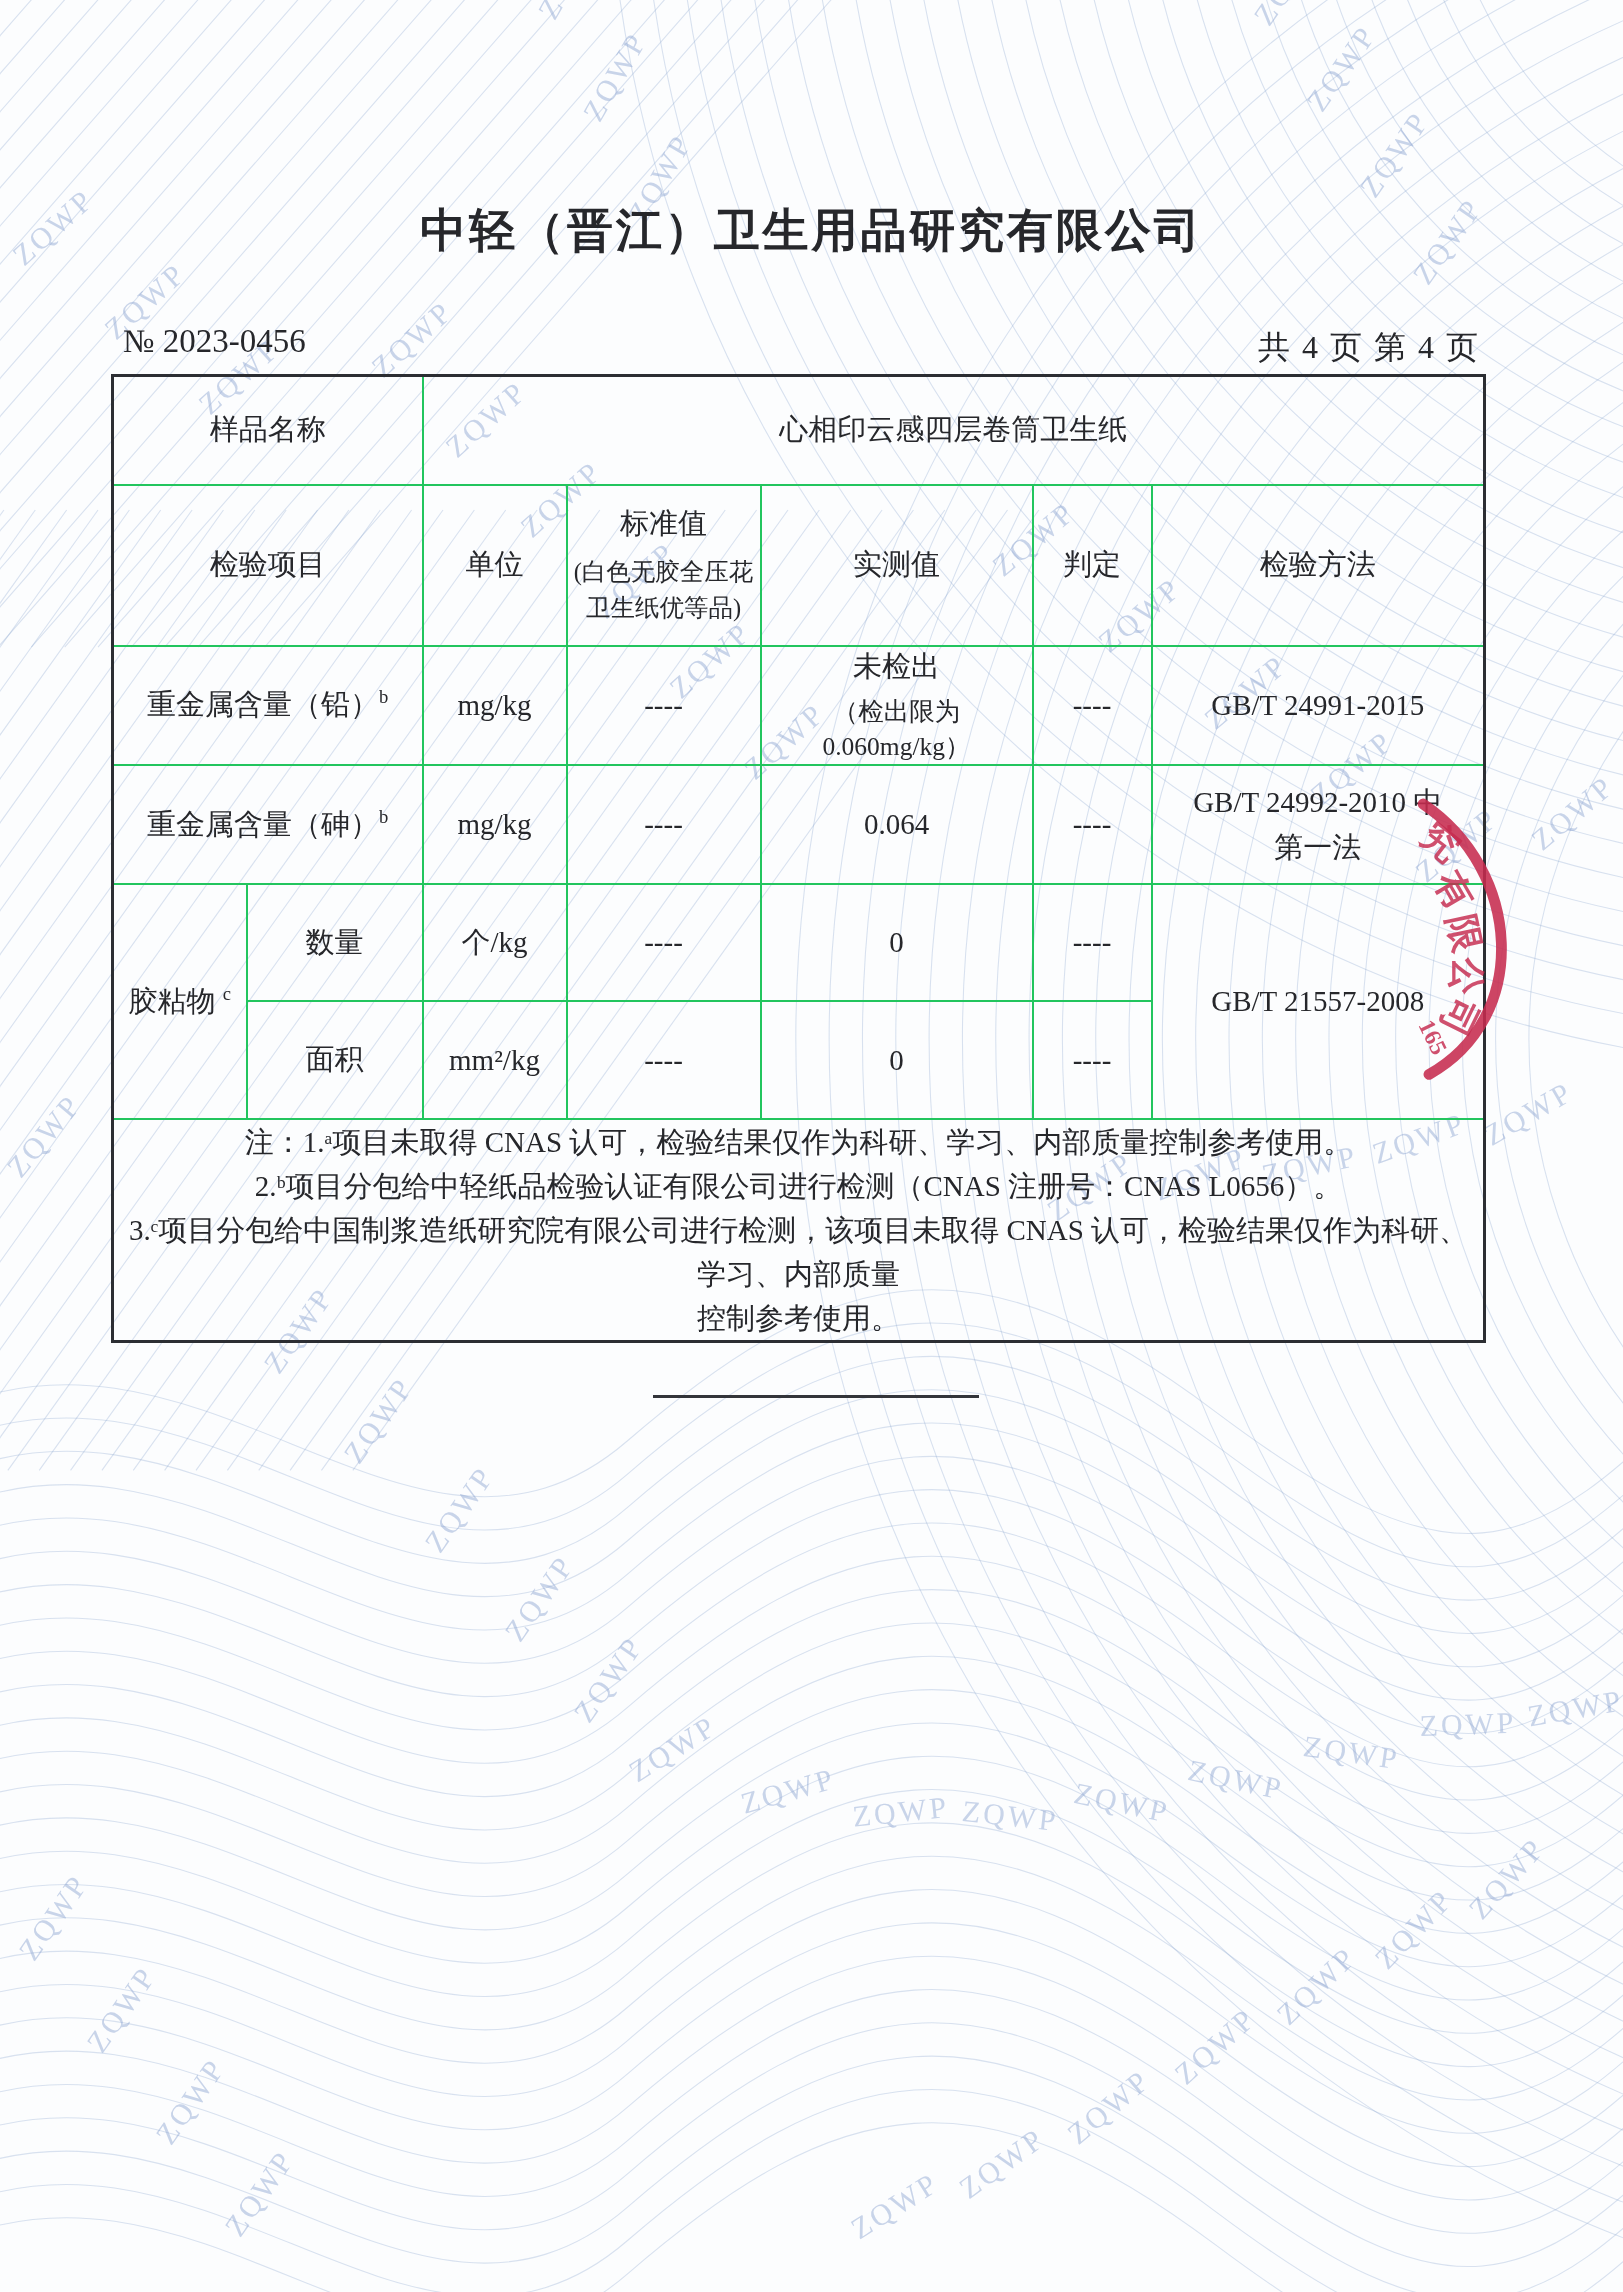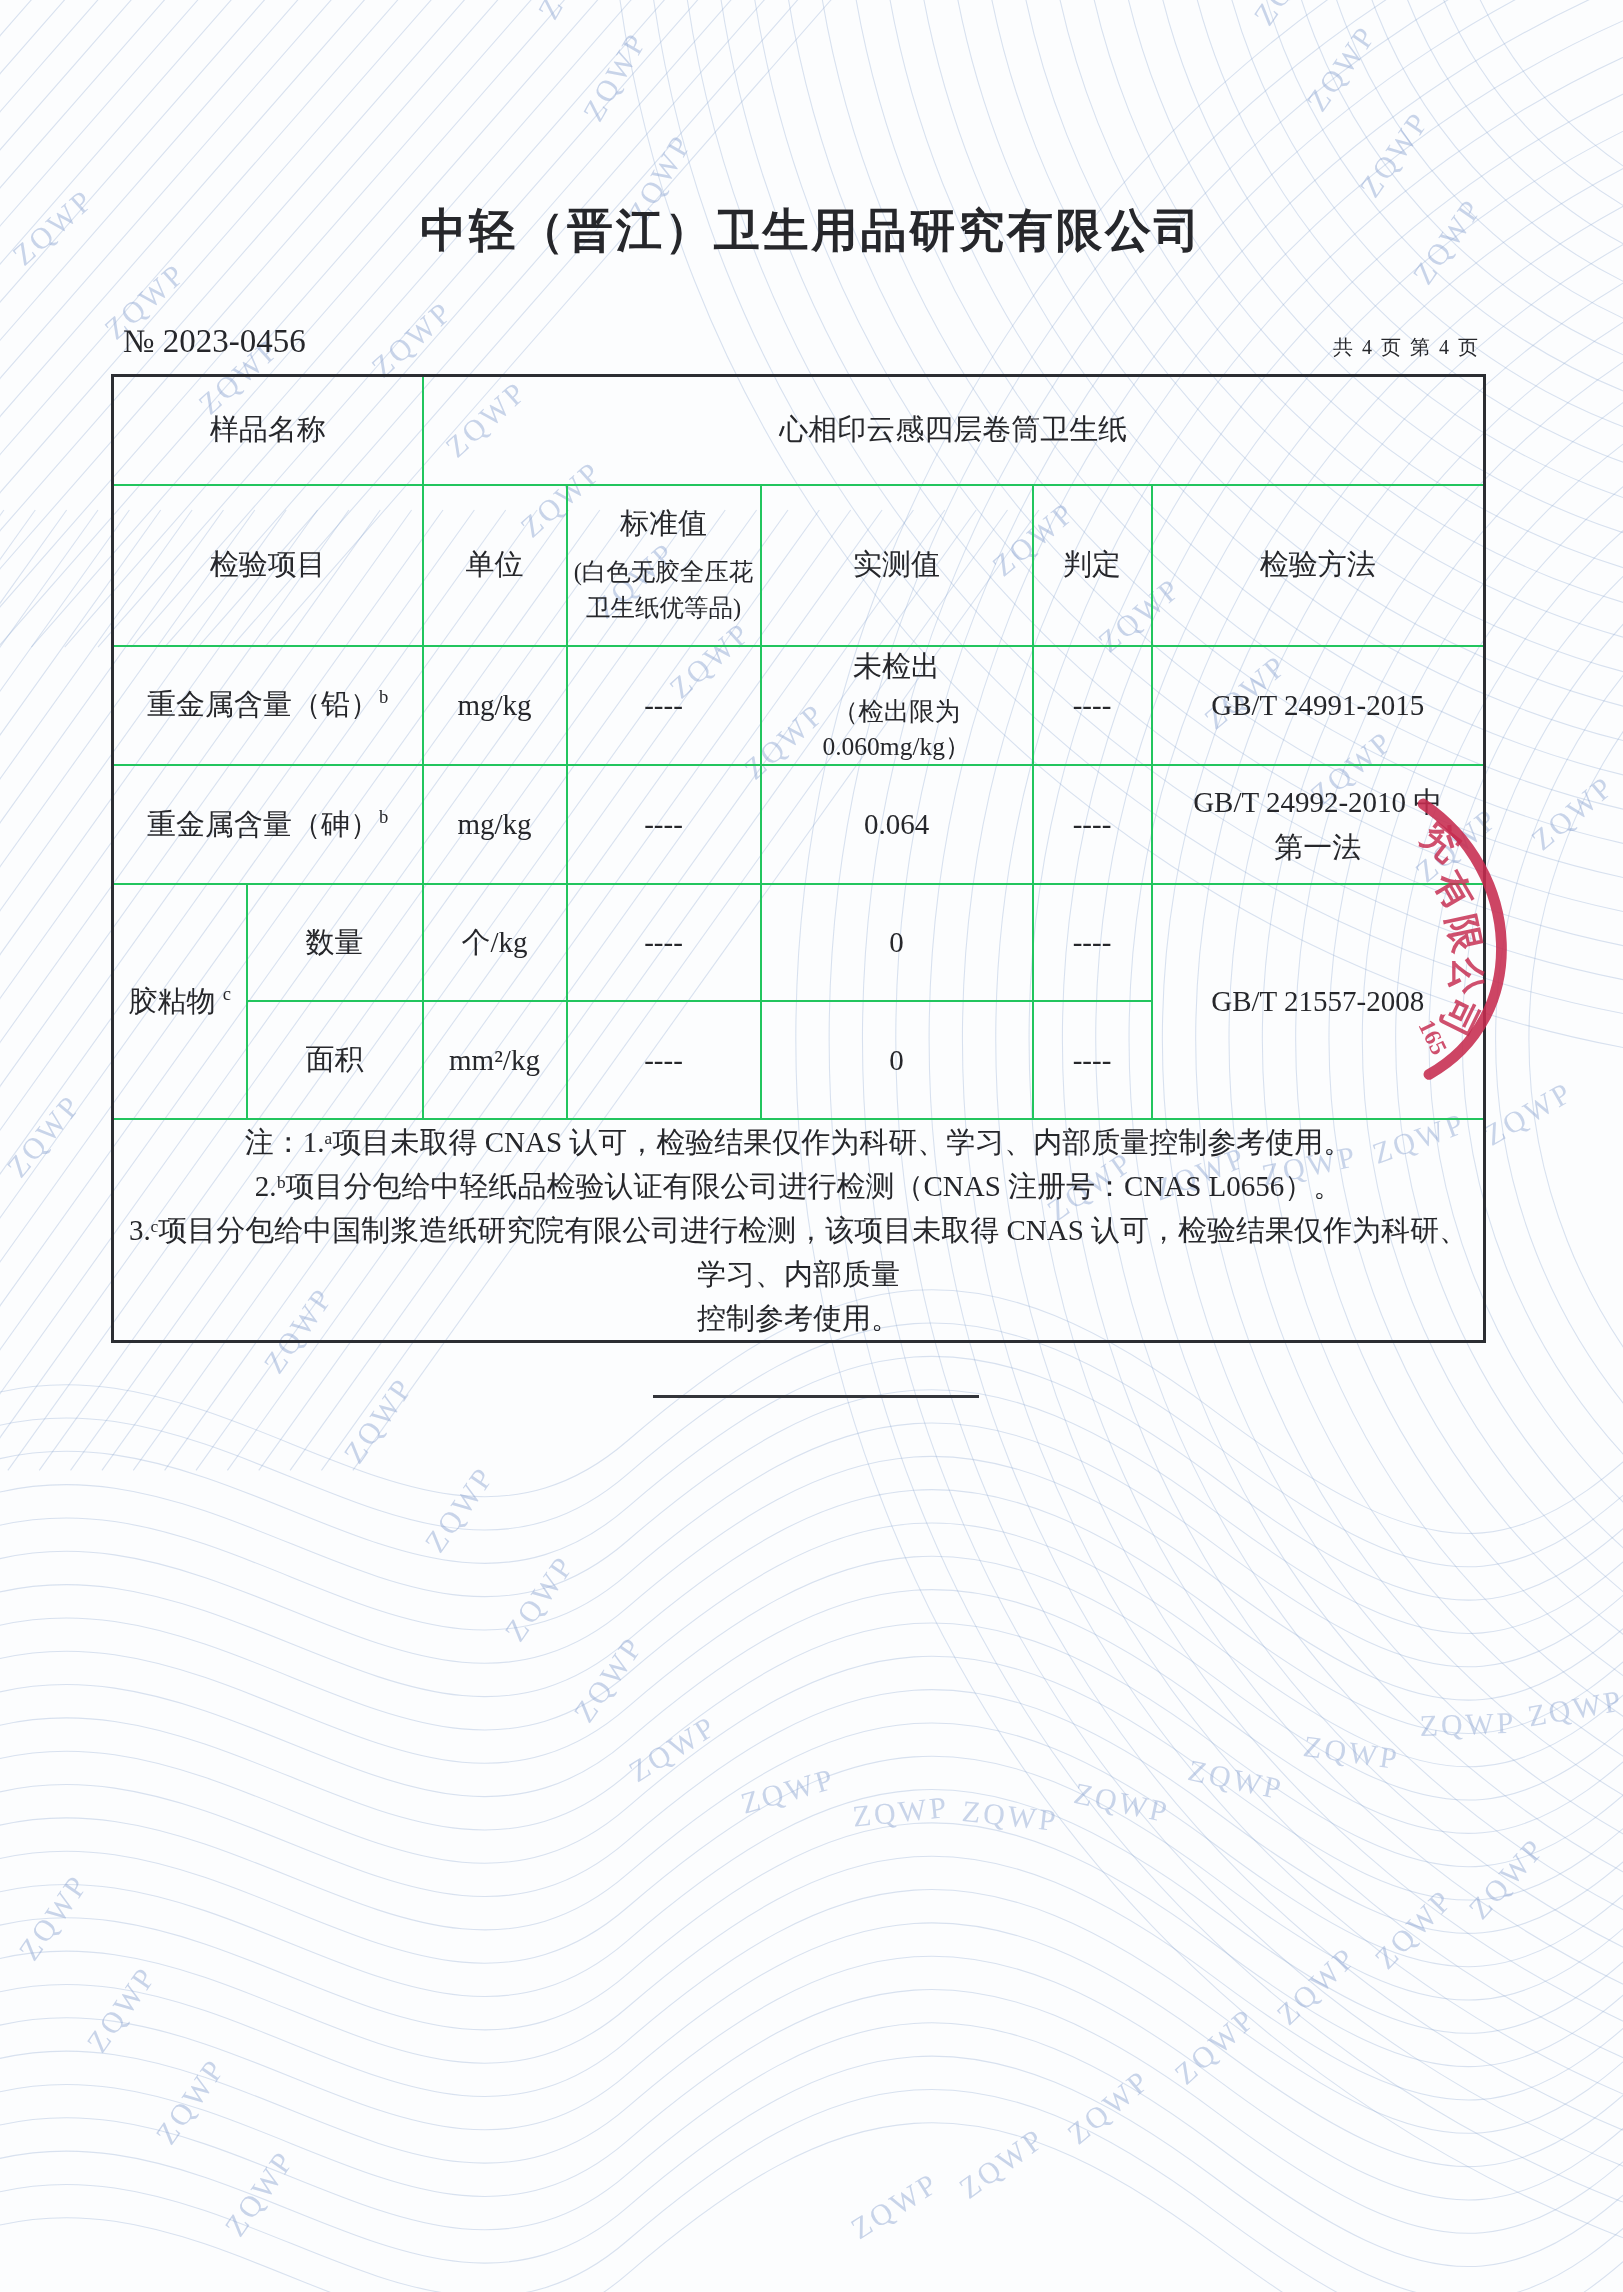--- a/index.html
+++ b/index.html
@@ -24,21 +24,21 @@
   #content{position:absolute;left:0;top:0;width:100%;height:100%;z-index:2;}
   .title1{
     position:absolute;left:0;top:200px;width:100%;
     text-align:center;font-size:46px;font-weight:bold;letter-spacing:2.9px;
   }
   .title2{
     position:absolute;left:0;top:261px;width:100%;
     text-align:center;font-size:44px;font-weight:bold;letter-spacing:4.9px;
   }
   .report-no{position:absolute;left:123px;top:323px;font-size:33px;}
-  .page-info{position:absolute;right:143px;top:334px;font-size:20px;letter-spacing:2px;}
+  .page-info{position:absolute;right:143px;top:326px;font-size:32px;letter-spacing:2px;}
   table.report{
     position:absolute;left:111px;top:374px;
     width:1372px;border-collapse:collapse;table-layout:fixed;
     background:transparent;
   }
   table.report{border:3.9px solid #2c2e33;}
   table.report td{
     border:2px solid #22c55e;
     font-size:29px;text-align:center;vertical-align:middle;
     padding:0 5.9px;overflow:hidden;

